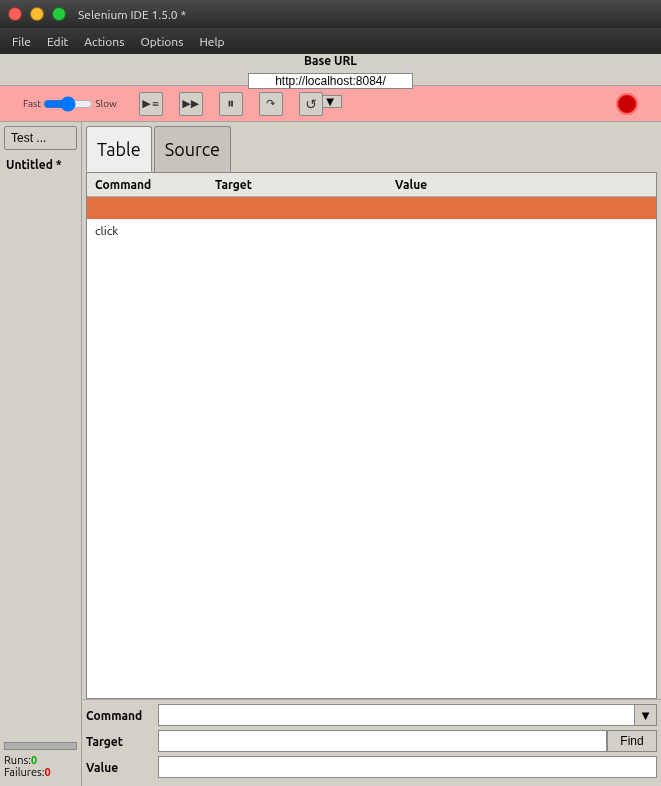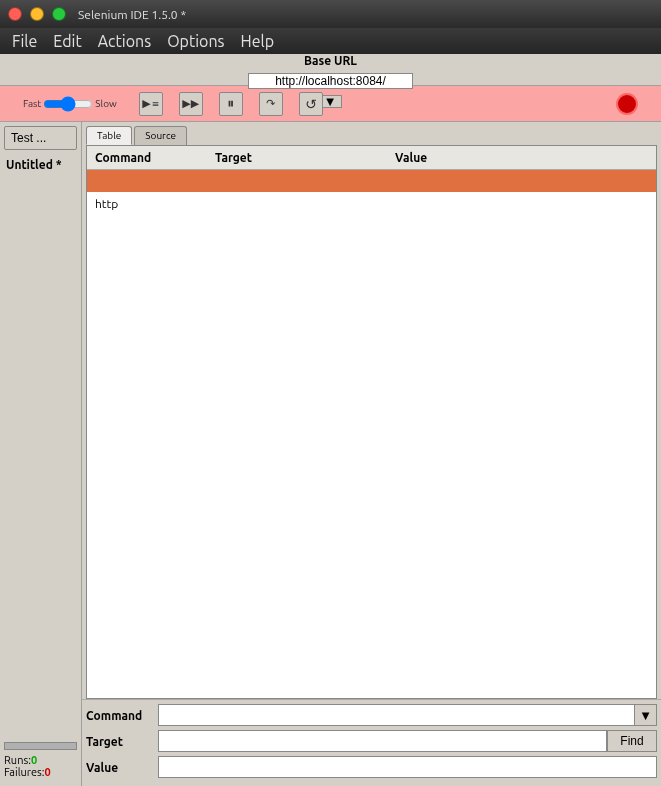--- a/index.html
+++ b/index.html
@@ -32,21 +32,21 @@
       background: linear-gradient(to bottom, #3a3a3a, #252525);
       height: 26px;
       display: flex;
       align-items: center;
       padding: 0 4px;
     }
     .menu-item {
       color: #e0e0e0;
       padding: 3px 8px;
       cursor: pointer;
-      font-size: 16px;
+      font-size: 12px;
       border-radius: 3px;
       text-align: right;
     }
 
     
     #base-url-bar {
       background: #d4d0c8;
       height: 32px;
       display: flex;
       align-items: center;
@@ -162,25 +162,25 @@
     }
 
     
     #tab-bar {
       display: flex;
       padding: 4px 4px 0;
       background: #d4d0c8;
       gap: 2px;
     }
     .tab {
-      padding: 3px 10px;
+      padding: 12px 10px;
       border: 1px solid #888;
       background: #c8c4bc;
       cursor: pointer;
-      font-size: 10px;
+      font-size: 18px;
       border-bottom: none;
       border-radius: 3px 3px 0 0;
     }
     .tab.active {
       background: #f0eeec;
       border-bottom: 1px solid #f0eeec;
       z-index: 1;
     }
 
     
@@ -358,21 +358,21 @@
       </div>
       <div id="table-body">
 
         <div class="table-row selected">
           <div class="td td-command"></div>
           <div class="td td-target"></div>
           <div class="td td-value"></div>
         </div>
 
         <div class="table-row">
-          <div class="td td-command">http</div>
+          <div class="td td-command">click</div>
           <div class="td td-value"></div>
         </div>
       </div>
     </div>
 
     <div id="input-area">
       <div class="input-row">
         <span class="input-label">Command</span>
         <input type="text" class="input-field" style="flex: 1 1 0%;">
         <div class="input-dropdown">

